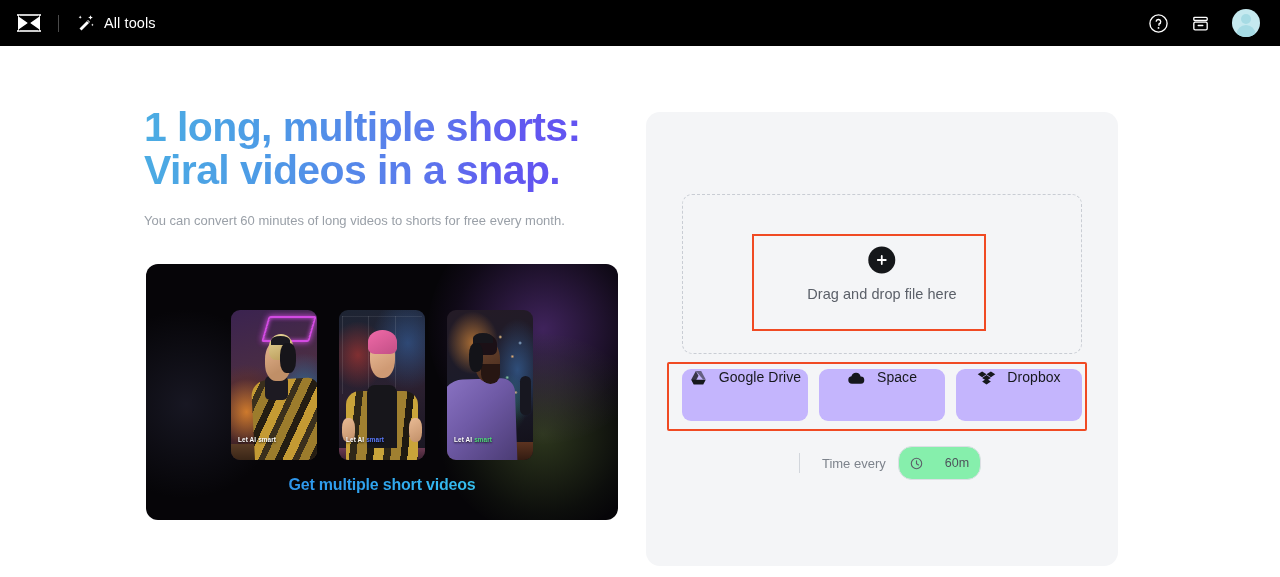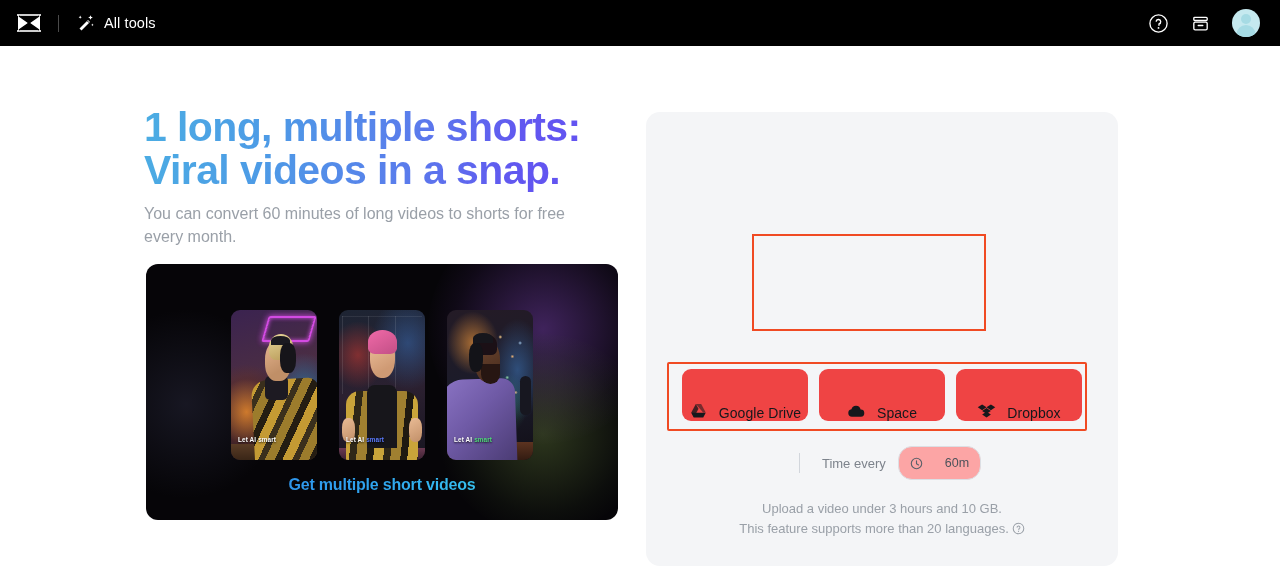--- a/index.html
+++ b/index.html
@@ -103,22 +103,22 @@
     line-height: 1.06;
     font-weight: bold;
     letter-spacing: -0.6px;
     background: linear-gradient(100deg, #4BADE3 0%, #4D9BE6 26%, #5A7CEC 56%, #6157F0 78%, #6450F2 100%);
     -webkit-background-clip: text;
     background-clip: text;
     color: transparent;
     -webkit-text-fill-color: transparent;
   }
   .subhead {
-    margin-top: 9px;
-    font-size: 16px;
+    margin-top: 19px;
+    font-size: 13px;
     line-height: 1.45;
     color: #9aa0a8;
     max-width: 450px;
   }
 
   
   .promo {
     position: absolute;
     left: 146px; top: 218px;
     width: 472px; height: 256px;
@@ -419,24 +419,24 @@
   .cloud-row {
     position: absolute;
     left: 36px; top: 257px;
     width: 400px;
     display: flex;
     gap: 11px;
   }
   .cloud-btn {
     flex: 1;
     height: 52px;
-    background: #ef4444;
+    background: #c4b5fd;
     border-radius: 9px;
     display: flex;
-    align-items: flex-end;
+    align-items: flex-start;
     justify-content: center;
     gap: 11px;
     cursor: pointer;
   }
   .cloud-btn span {
     font-size: 14px;
     color: #16181c;
     letter-spacing: .05px;
   }
   .cloud-ico { width: 19px; height: 19px; display: block; flex-shrink: 0; }
@@ -469,21 +469,21 @@
     margin-right: 12px;
   }
   .time-pill {
     display: flex;
     align-items: center;
     gap: 22px;
     height: 27px;
     padding: 16px 11px;
     border: 1px solid #dcdfe4;
     border-radius: 14px;
-    background: #fca5a5;
+    background: #86efac;
     cursor: pointer;
   }
   .time-pill span {
     font-size: 12.5px;
     color: #4e535b;
   }
   .clock-ico { width: 13px; height: 13px; display: block; }
 
   .footnote {
     position: absolute;
@@ -623,20 +623,31 @@
           <span class="w1">Let AI</span><span class="w2" style="color:#4fd97a">smart</span>
         </div>
       </div>
 
     </div>
     <div class="promo-title">Get multiple short videos</div>
   </div>
 
   <div class="panel">
 
+    <div class="dropzone">
+      <div class="dz-inner">
+        <div class="plus-btn">
+          <svg width="13" height="13" viewBox="0 0 13 13">
+            <rect x="5.6" y="1.6" width="1.8" height="9.8" rx=".9" fill="#fff"></rect>
+            <rect x="1.6" y="5.6" width="9.8" height="1.8" rx=".9" fill="#fff"></rect>
+          </svg>
+        </div>
+        <div class="dz-label">Drag and drop file here</div>
+      </div>
+    </div>
 
     <div class="cloud-row">
 
       <div class="cloud-btn">
         <span>
           <svg class="cloud-ico" viewBox="0 0 20 20">
             <path d="M7.2 2.2 L12.8 2.2 L17.6 11 L14.8 11 Z" fill="#16181c" opacity=".55"></path>
             <path d="M7.2 2.2 L2.4 11 L5.2 16 L10 7.2 Z" fill="#16181c" opacity=".8"></path>
             <path d="M2.4 11.4 L17.6 11.4 L15 16.2 L5 16.2 Z" fill="#16181c"></path>
           </svg>
@@ -674,29 +685,19 @@
         <span>
           <svg class="clock-ico" viewBox="0 0 14 14" fill="none">
             <circle cx="7" cy="7" r="5.6" stroke="#5b6069" stroke-width="1.2"></circle>
             <path d="M7 4 V7.2 L9.2 8.6" stroke="#5b6069" stroke-width="1.2" stroke-linecap="round" stroke-linejoin="round"></path>
           </svg>
         </span>
         <span>60m</span>
       </div>
     </div>
 
-    <div class="footnote">
-      <div>Upload a video under 3 hours and 10 GB.</div>
-      <div>
-        <span>This feature supports more than 20 languages.</span><span class="q"><svg width="13" height="13" viewBox="0 0 14 14" fill="none">
-              <circle cx="7" cy="7" r="5.7" stroke="#9aa0a8" stroke-width="1.1"></circle>
-              <path d="M5.5 5.6 a1.55 1.55 0 1 1 1.85 1.85 v.85" stroke="#9aa0a8" stroke-width="1.1" fill="none" stroke-linecap="round"></path>
-              <circle cx="7" cy="10" r=".65" fill="#9aa0a8"></circle>
-            </svg></span>
-      </div>
-    </div>
 
   </div>
 
   <div class="anno anno-drop"></div>
   <div class="anno anno-cloud"></div>
 
 </div>
 
 </body></html>

